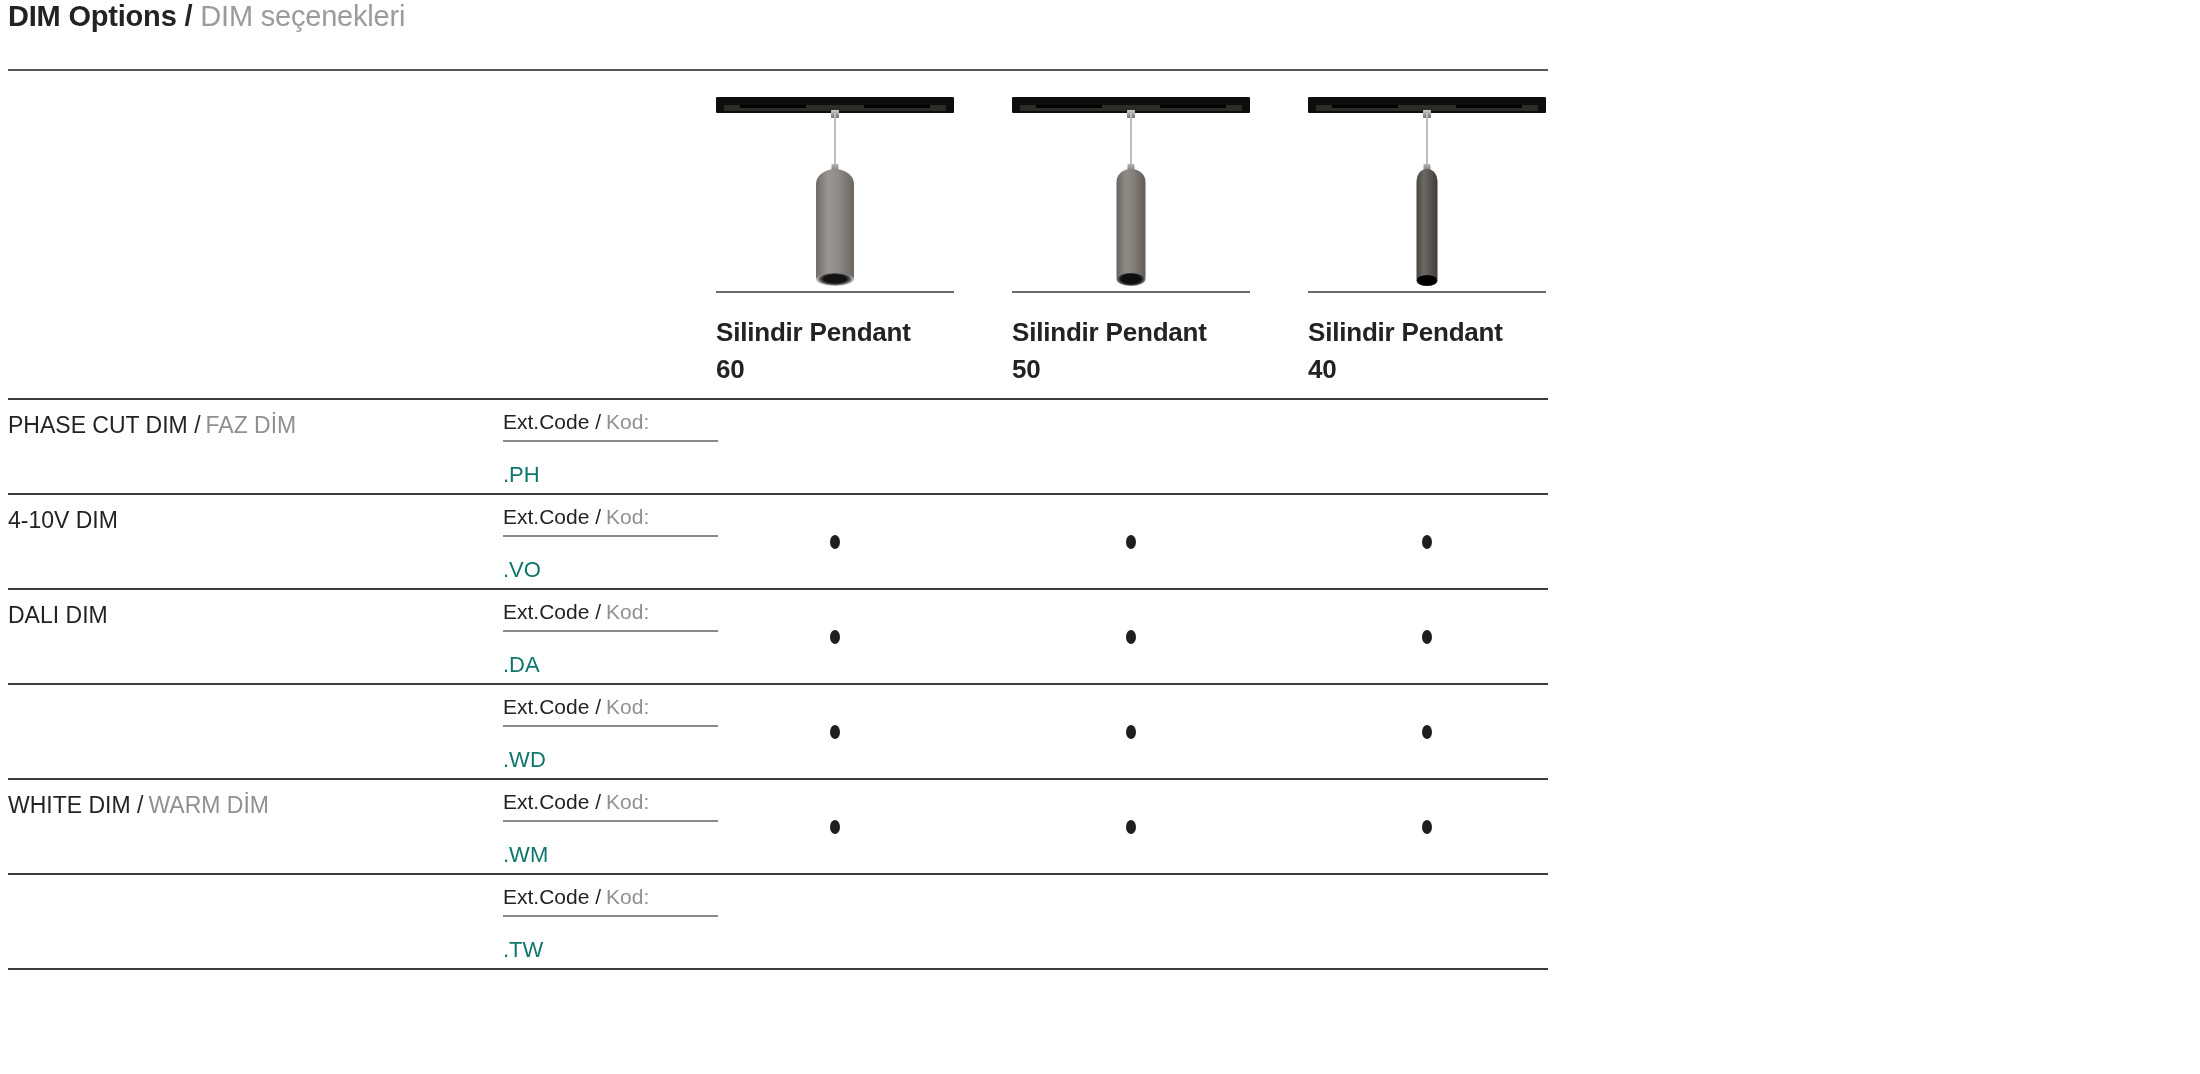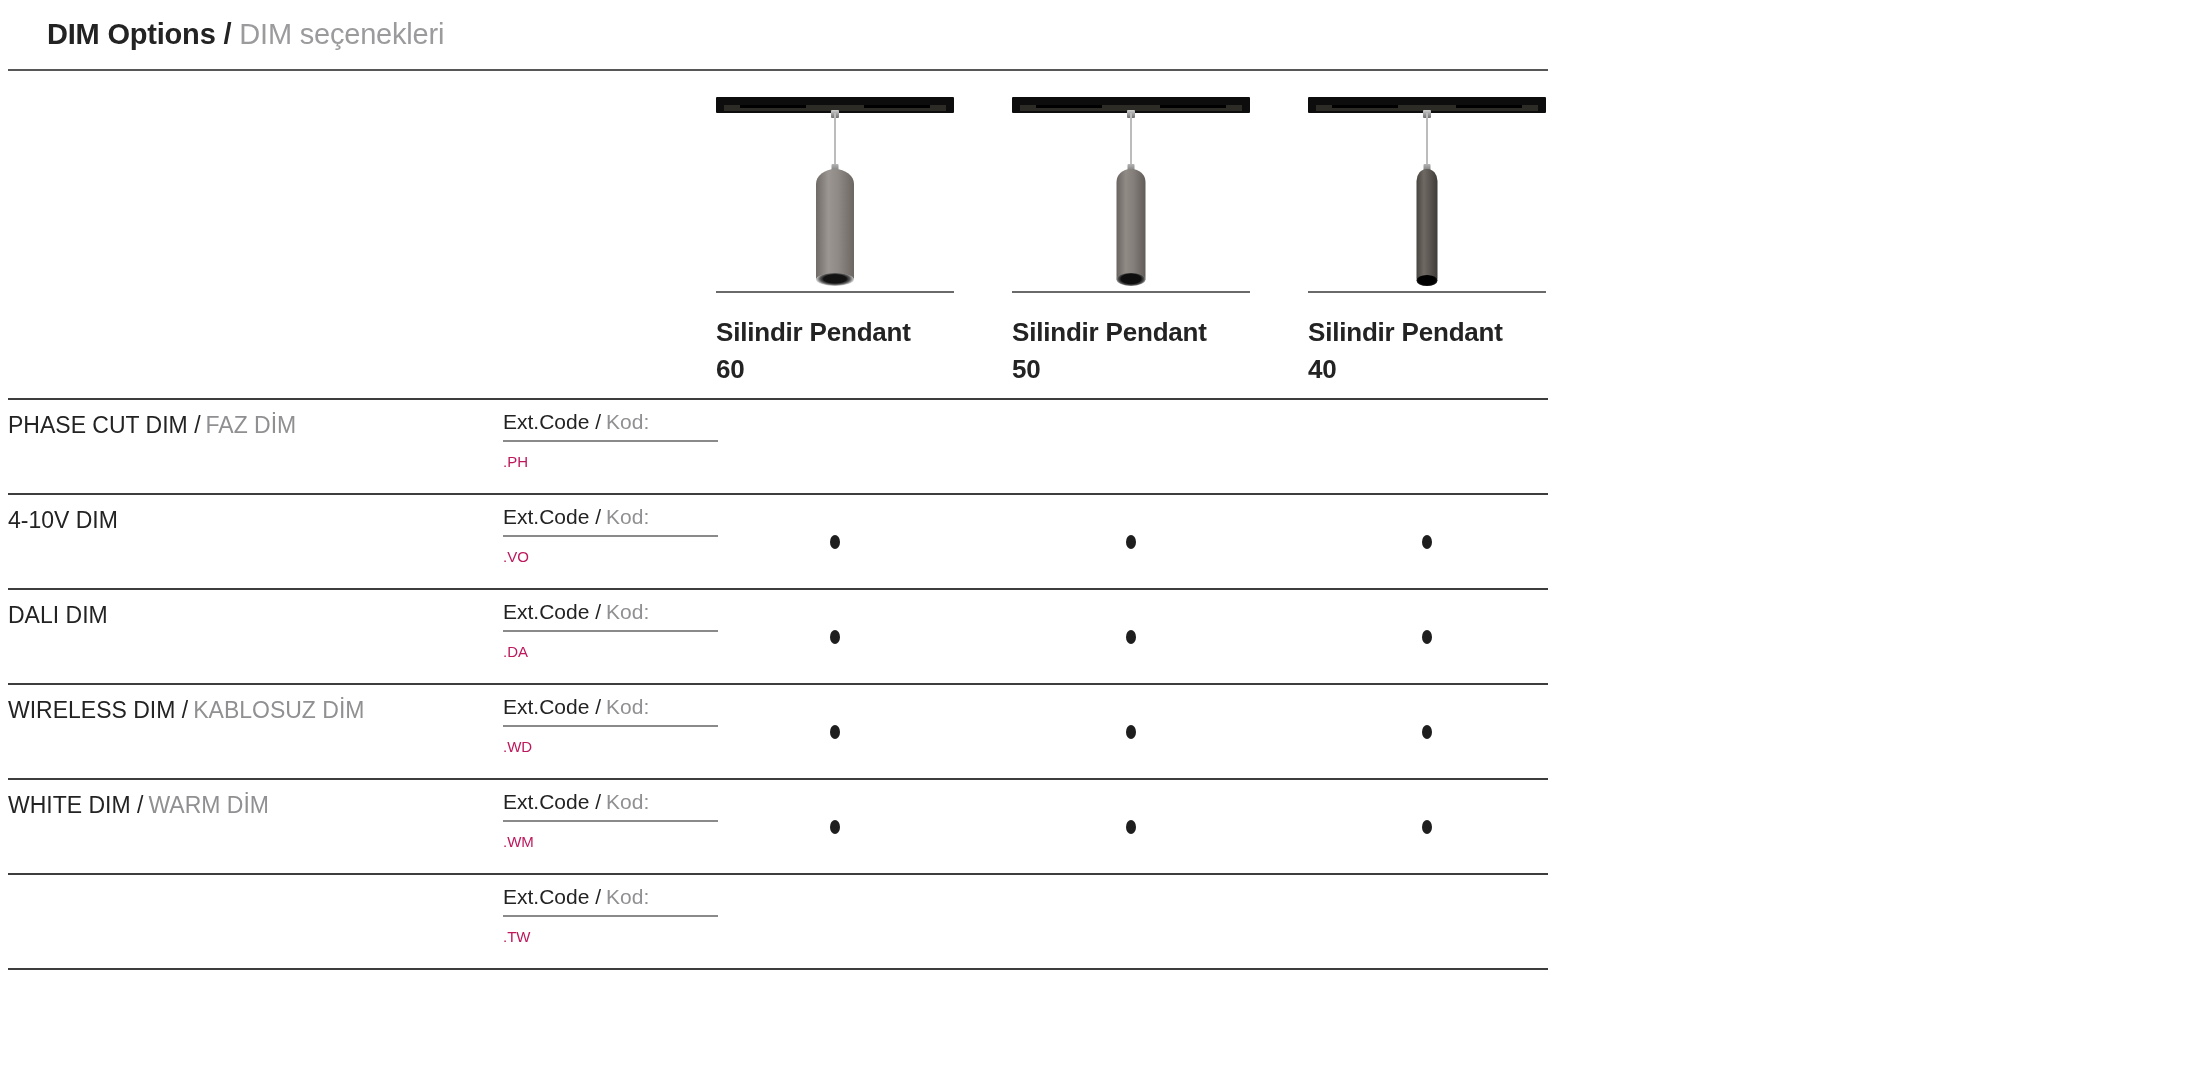--- a/index.html
+++ b/index.html
@@ -4,21 +4,21 @@
 <style>
   html,body{margin:0;padding:0;background:#ffffff;}
   body{
     width:2200px;height:1074px;position:relative;overflow:hidden;
     font-family:"Liberation Sans","DejaVu Sans",sans-serif;
     -webkit-font-smoothing:antialiased;
   }
   .content{position:absolute;left:8px;top:0;width:1540px;height:1074px;}
 
   
-  .page-title{position:absolute;left:0;top:18px;font-size:29px;font-weight:bold;color:#232323;letter-spacing:-0.2px;white-space:nowrap;margin-left:39px;}
+  .page-title{position:absolute;left:0;top:0;font-size:29px;font-weight:bold;color:#232323;letter-spacing:-0.2px;white-space:nowrap;}
   .page-title .sec{font-weight:normal;color:#9b9b9e;margin-left:8px;}
   .title-rule{position:absolute;left:0;top:69px;width:1540px;border-top:2px solid #575757;}
 
   
   .product{position:absolute;top:83px;width:238px;height:290px;margin-top:14px;}
   .product.p60{left:708px;}
   .product.p50{left:1004px;}
   .product.p40{left:1300px;}
 
   .track{position:absolute;left:0;top:0;width:238px;height:16px;background:#0d0d0d;border-radius:1px;}
@@ -51,21 +51,21 @@
   
   .dim-table{position:absolute;left:0;top:398px;width:1540px;border-bottom:2px solid #3d3d3d;}
   .trow{position:relative;height:95px;border-top:2px solid #3d3d3d;box-sizing:border-box;}
   .trow-label{position:absolute;left:0;top:12px;font-size:23px;color:#232323;white-space:nowrap;}
   .txt-dark{color:#232323;}
   .txt-gray{color:#909093;}
   .trow-label .txt-gray,.ext-head .txt-gray{margin-left:5px;}
 
   .ext{position:absolute;left:495px;top:10px;width:215px;}
   .ext-head{font-size:21px;padding-bottom:6px;border-bottom:2px solid #8a8a8a;white-space:nowrap;}
-  .ext-code{font-size:15px;color:#be185d;padding-top:11px;}
+  .ext-code{font-size:22px;color:#0f766e;padding-top:20px;}
 
   .dot{position:absolute;top:50%;width:10px;height:14px;border-radius:50%;background:#1e1e1e;transform:translate(-50%,-50%);}
   .dot.c0{left:827px;}
   .dot.c1{left:1123px;}
   .dot.c2{left:1419px;}
 </style>
 </head>
 <body>
 
 <div class="content">
@@ -170,23 +170,20 @@
         <span class="txt-dark">Ext.Code /</span><span class="txt-gray">Kod:</span>
       </div>
       <div class="ext-code">.DA</div>
     </div>
   <span class="dot c0"></span>
         <span class="dot c1"></span>
         <span class="dot c2"></span>
       </div>
 
   <div class="trow">
-    <div class="trow-label">
-      <span class="txt-dark">WIRELESS DIM /</span><span class="txt-gray">KABLOSUZ DİM</span>
-    </div>
     <div class="ext">
       <div class="ext-head">
         <span class="txt-dark">Ext.Code /</span><span class="txt-gray">Kod:</span>
       </div>
       <div class="ext-code">.WD</div>
     </div>
   <span class="dot c0"></span>
         <span class="dot c1"></span>
         <span class="dot c2"></span>
       </div>

